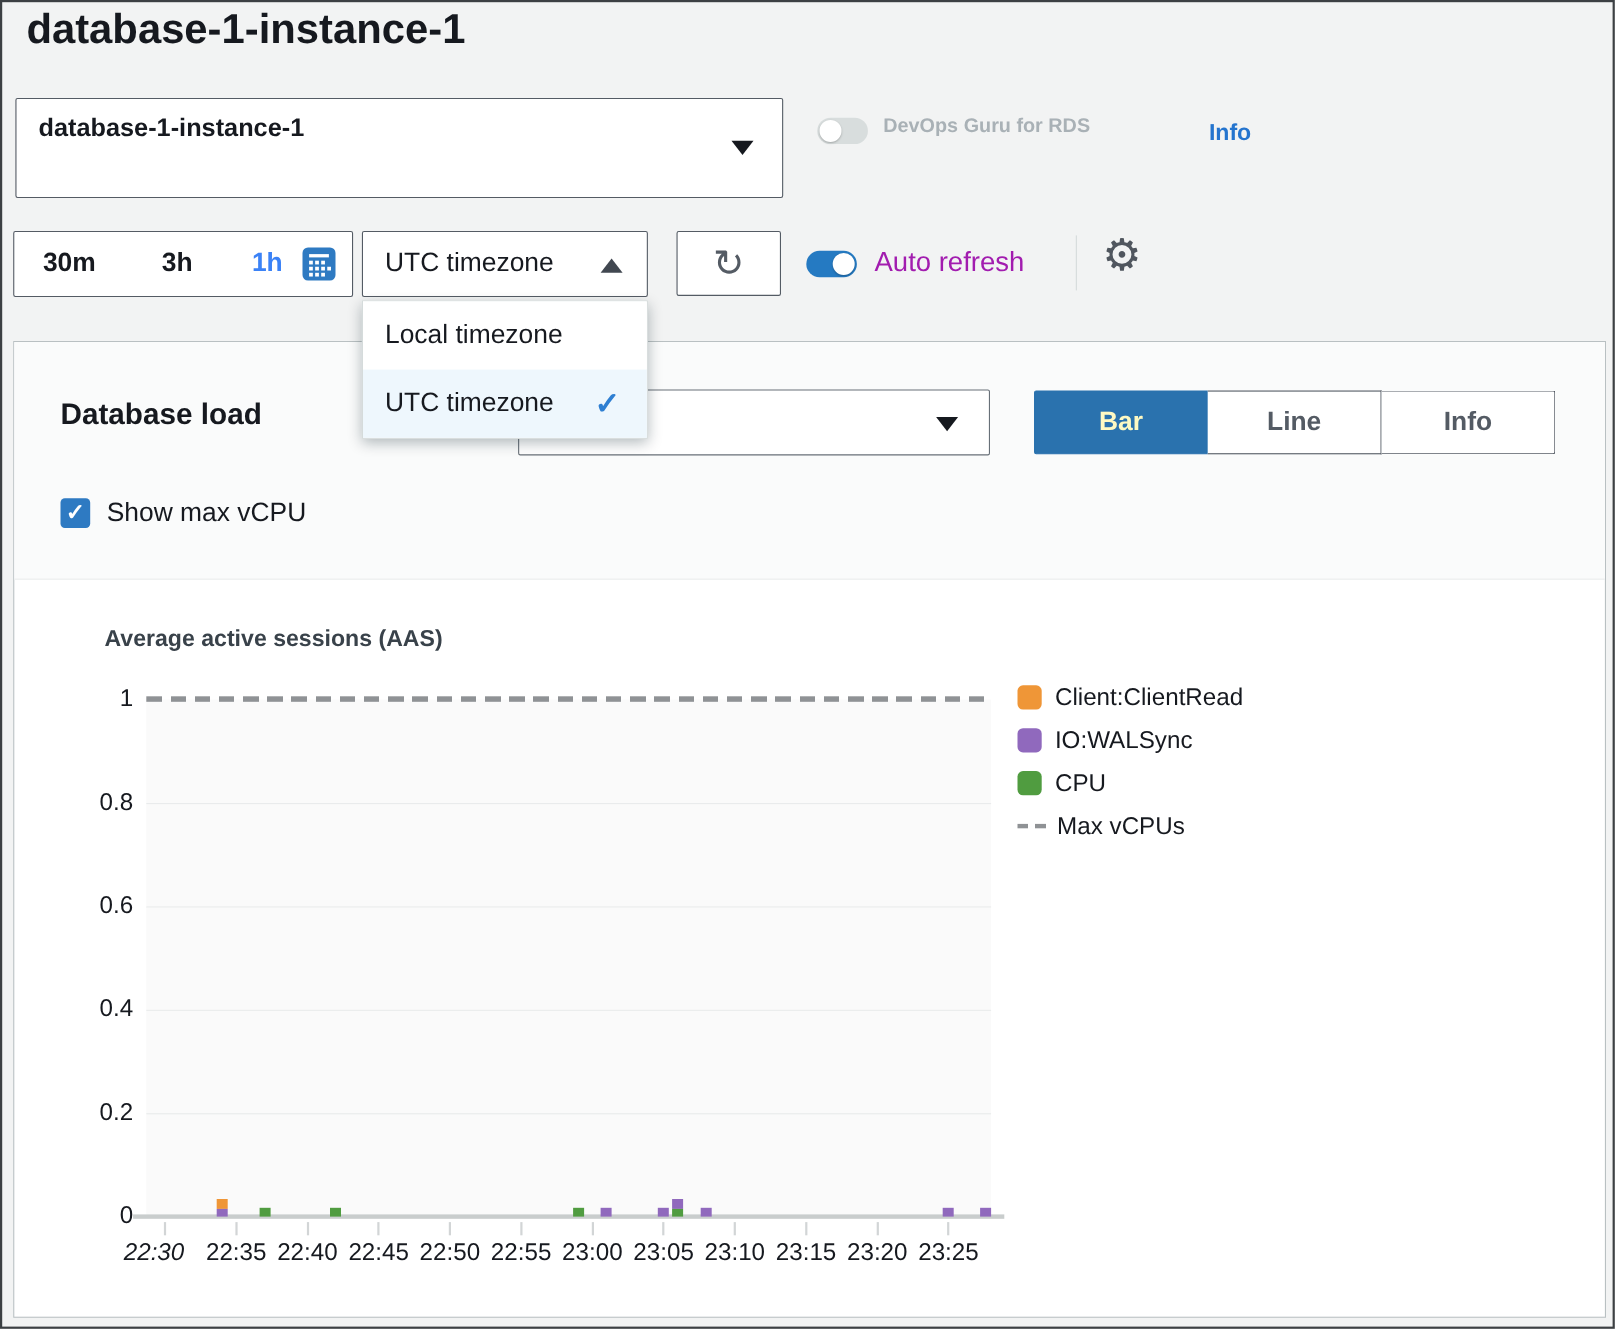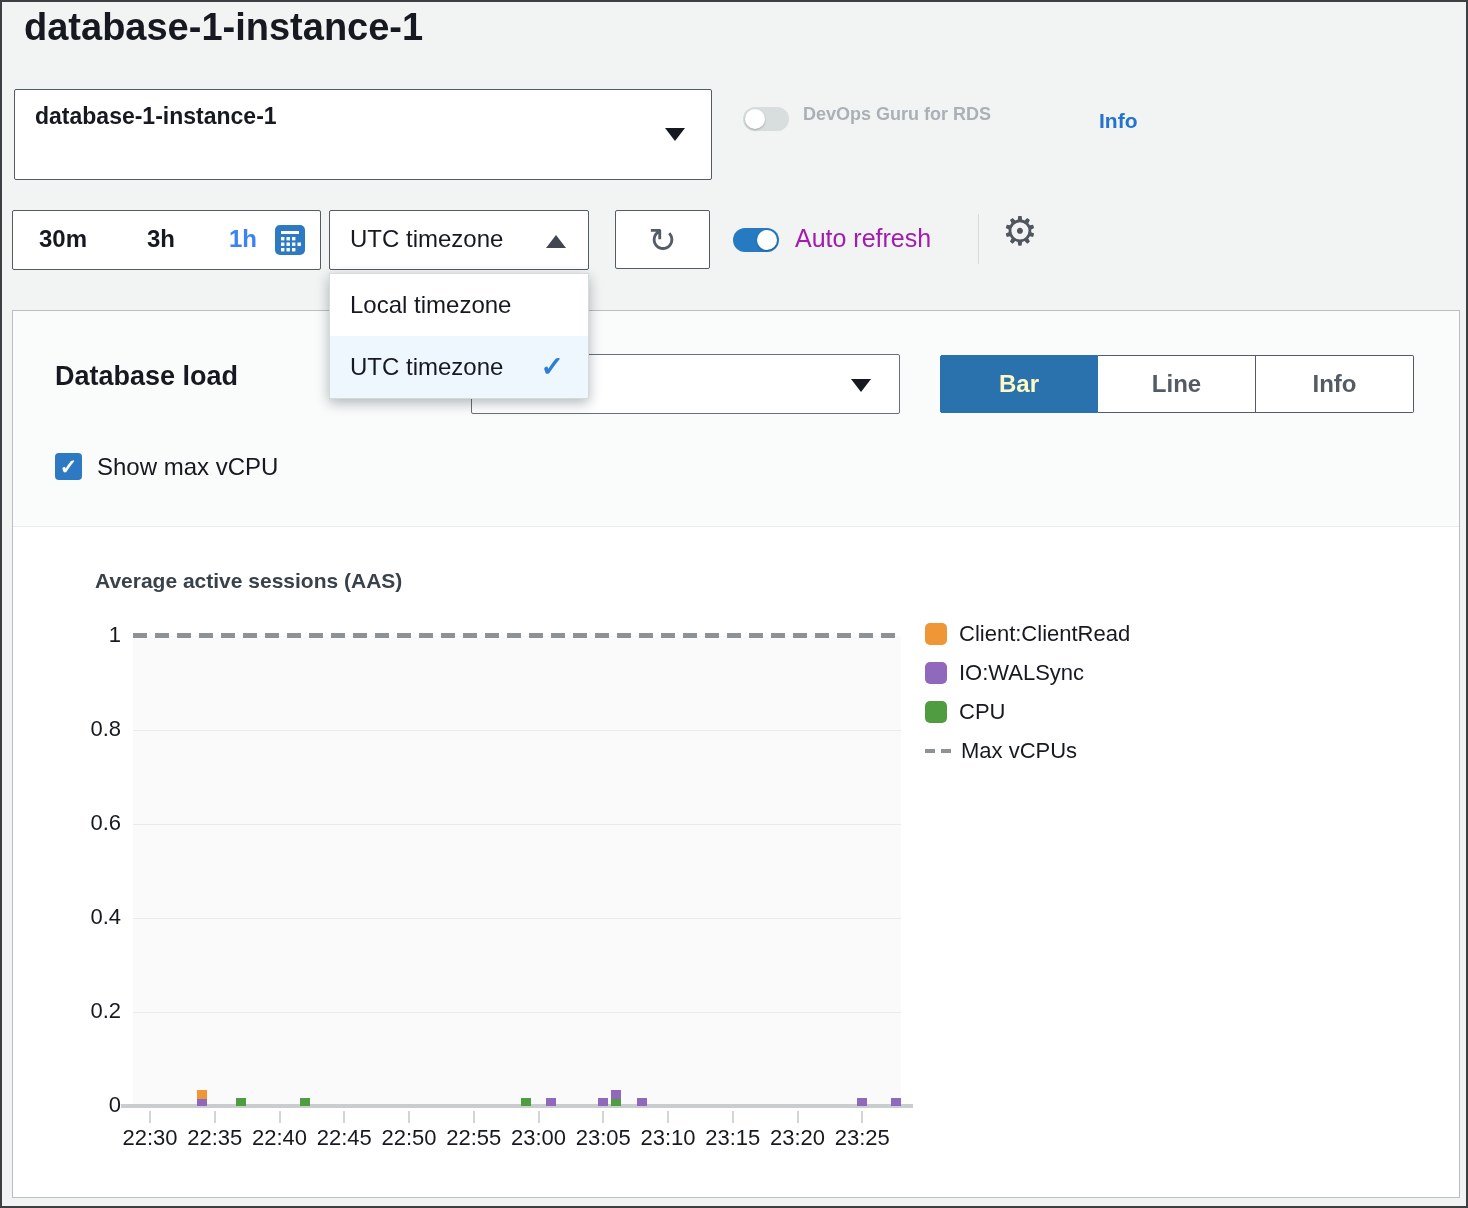--- a/index.html
+++ b/index.html
@@ -208,21 +208,21 @@
         <div class="ylabel" style="top: 687px;">0.2</div>
         <div class="gridline" style="top: 701px;"></div>
         <div class="ylabel" style="top: 593px;">0.4</div>
         <div class="gridline" style="top: 607px;"></div>
         <div class="ylabel" style="top: 499px;">0.6</div>
         <div class="gridline" style="top: 513px;"></div>
         <div class="ylabel" style="top: 405px;">0.8</div>
         <div class="gridline" style="top: 419px;"></div>
         <div class="ylabel" style="top: 311px;">1</div>
         <div class="xtick" style="left: 136px; top: 800px;"></div>
-        <div class="xlabel" style="left: 97px; top: 814px;">22:30</div>
+        <div class="xlabel" style="left: 87px; top: 814px; font-style: italic;">22:30</div>
         <div class="xtick" style="left: 200.75px; top: 800px;"></div>
         <div class="xlabel" style="left: 161.75px; top: 814px;">22:35</div>
         <div class="xtick" style="left: 265.5px; top: 800px;"></div>
         <div class="xlabel" style="left: 226.5px; top: 814px;">22:40</div>
         <div class="xtick" style="left: 330.25px; top: 800px;"></div>
         <div class="xlabel" style="left: 291.25px; top: 814px;">22:45</div>
         <div class="xtick" style="left: 395px; top: 800px;"></div>
         <div class="xlabel" style="left: 356px; top: 814px;">22:50</div>
         <div class="xtick" style="left: 459.75px; top: 800px;"></div>
         <div class="xlabel" style="left: 420.75px; top: 814px;">22:55</div>

